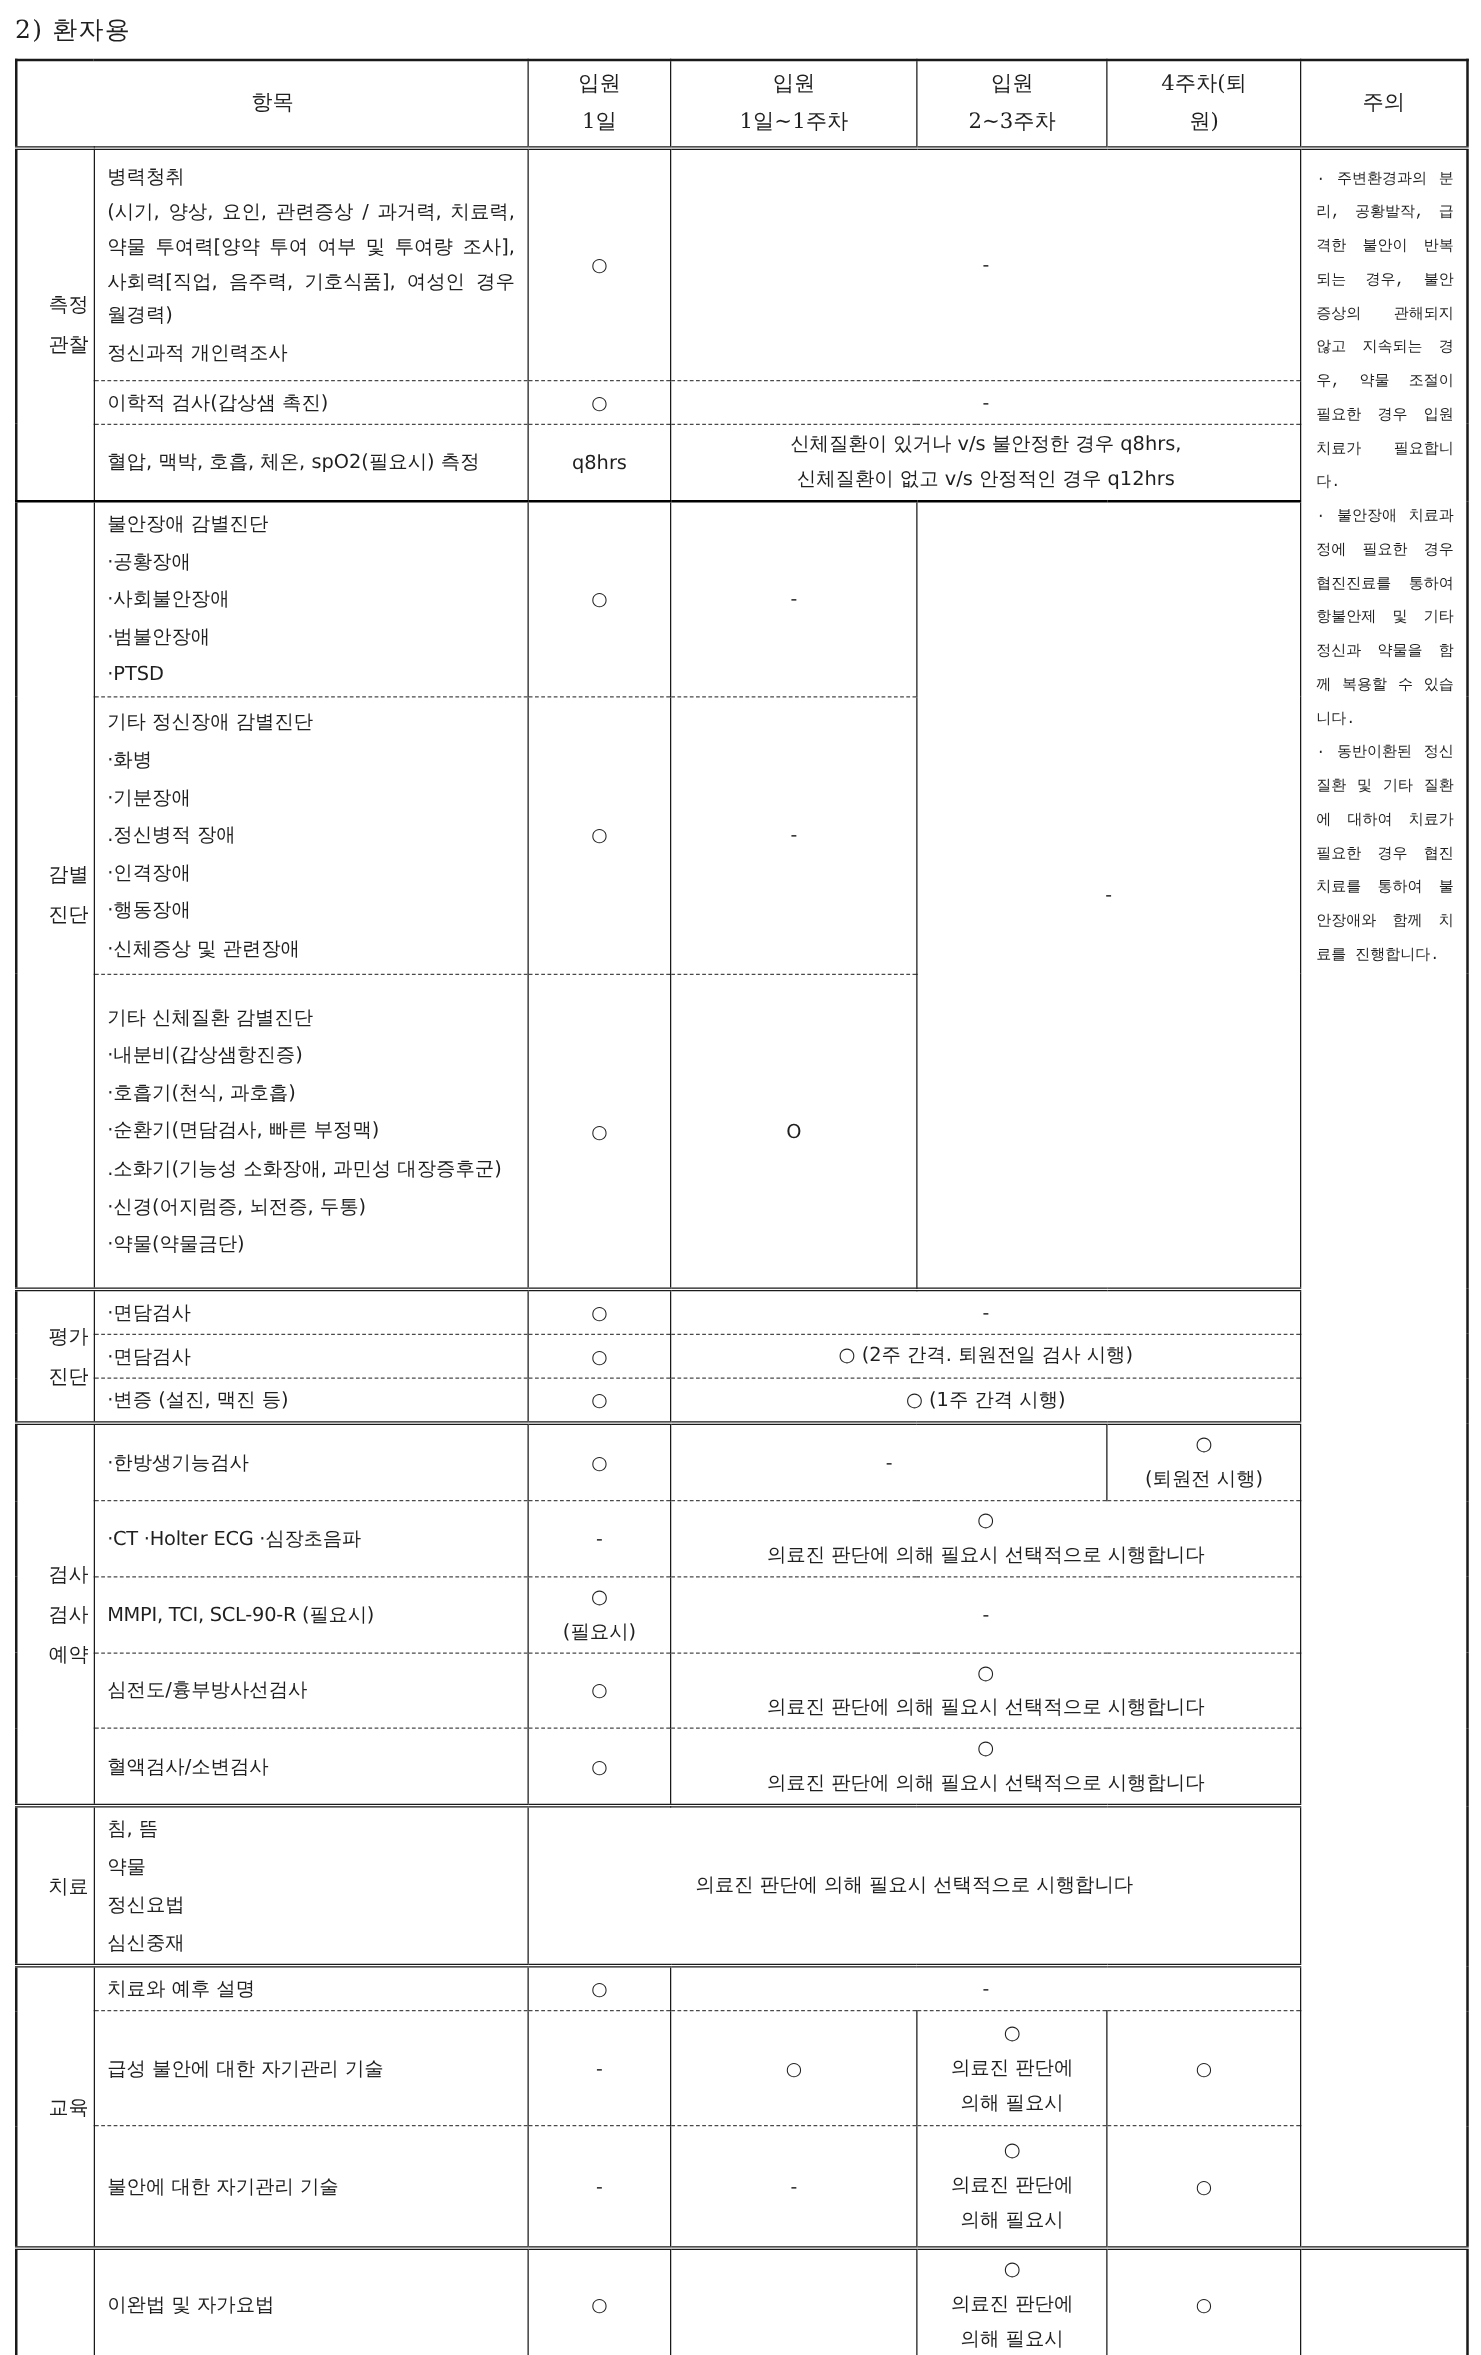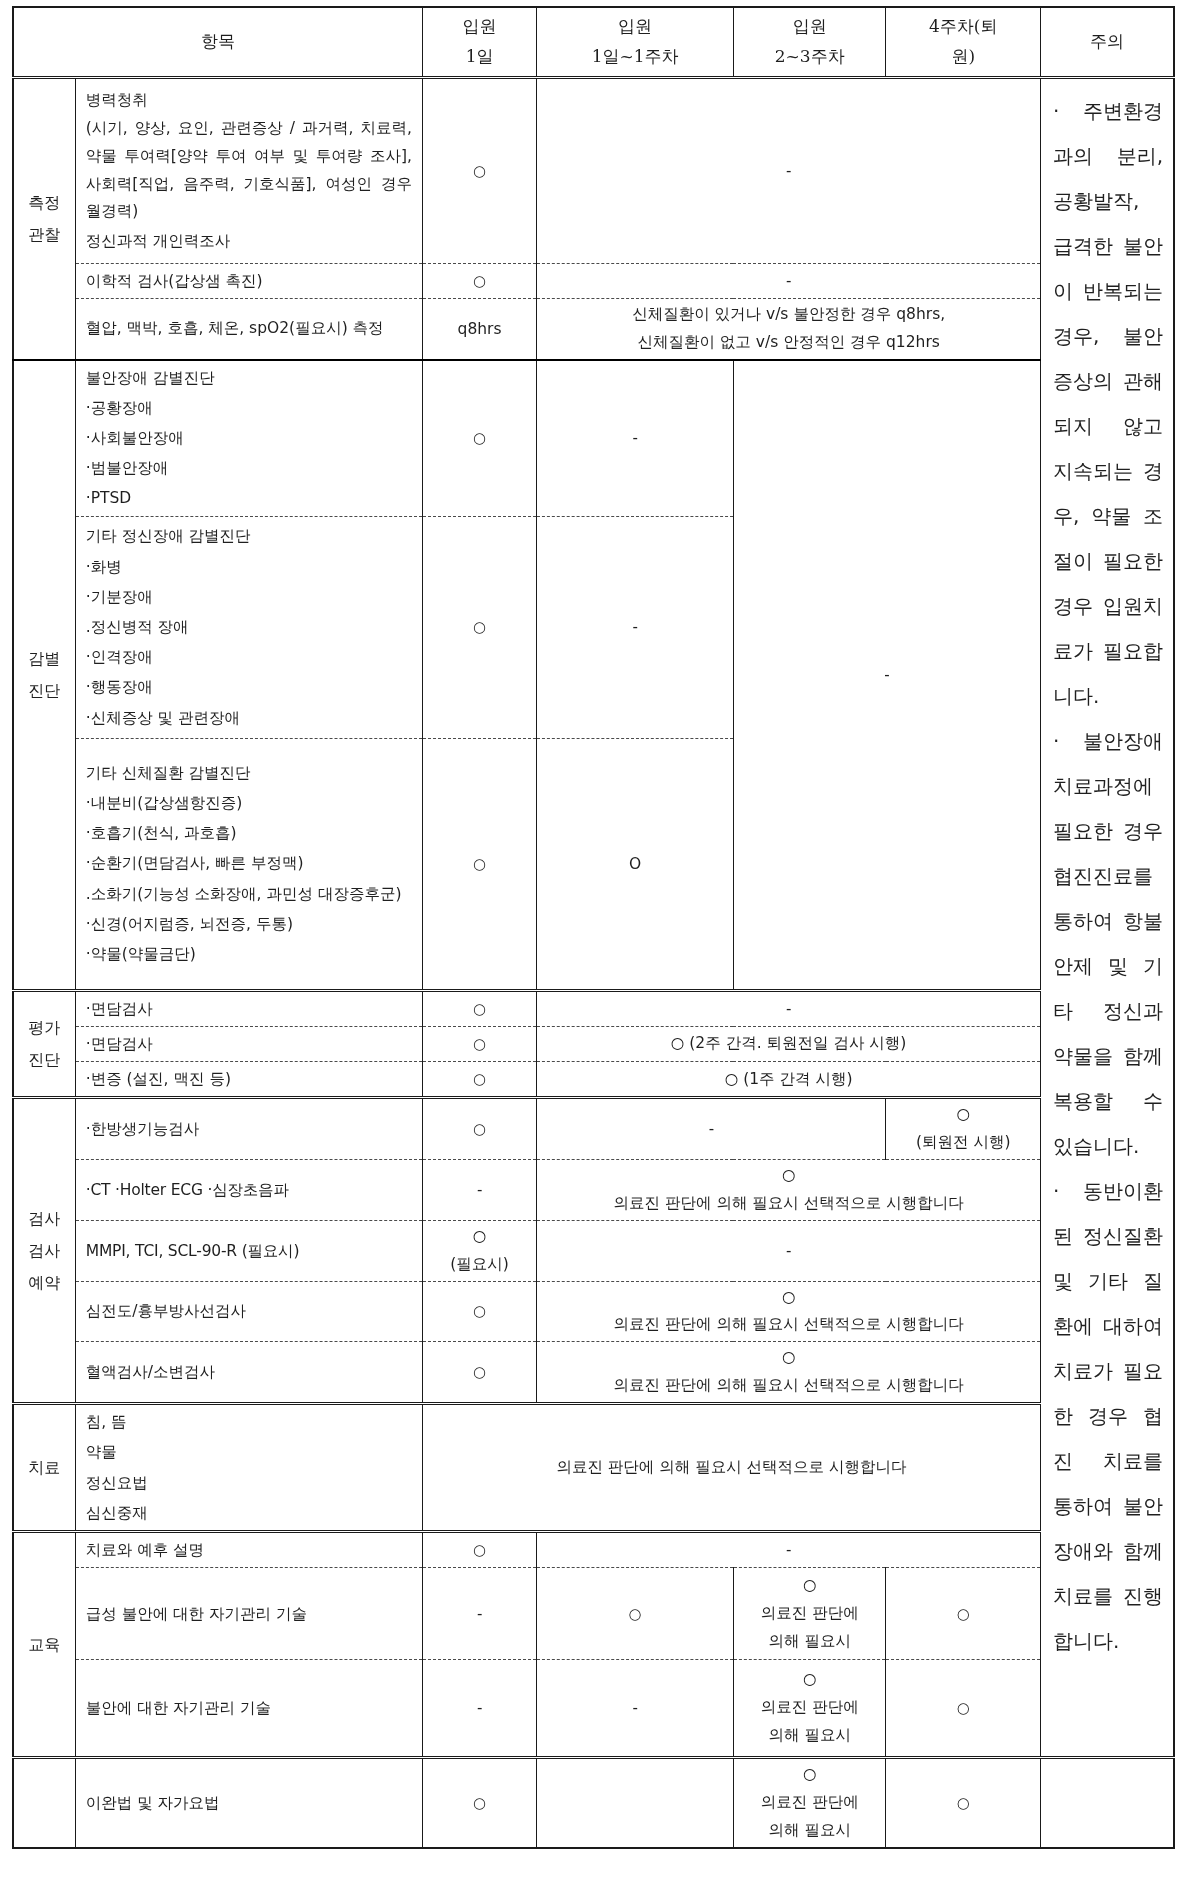--- a/index.html
+++ b/index.html
@@ -9,35 +9,36 @@
     margin:4px 0 10px 2px;letter-spacing:1px;}
   table{border-collapse:collapse;table-layout:fixed;width:1163px;margin-left:2px;
     border:2px solid #1a1a1a;}
   td{border-left:1px solid #1a1a1a;border-right:1px solid #1a1a1a;border-top:1px solid #1a1a1a;
     padding:2px 4px;font-size:15.5px;vertical-align:middle;overflow:hidden;}
   tr.hdr td{border-bottom:3px double #1a1a1a;font-family:"DejaVu Serif","Liberation Serif",serif;
     font-size:17px;text-align:center;line-height:1.75;padding:4px 2px;}
   tr.sec td{border-top:3px double #1a1a1a;}
   tr.sec1 td{border-top:2px solid #000000;}
   tr.dot td{border-top:1px dashed #4a4a4a;}
-  td.grp{text-align:center;font-size:16px;line-height:2.0;}
+  td.grp{text-align:right;font-size:16px;line-height:2.0;}
   td.item{text-align:left;padding-left:10px;line-height:1.95;}
   td.item .para{text-align:justify;word-break:break-all;line-height:1.78;padding-right:6px;}
   td.c{text-align:center;}
   td.b{font-weight:400;letter-spacing:-0.2px;}
   td.note{vertical-align:top;text-align:justify;word-break:break-all;
-    padding:10px 10px 6px 12px;font-size:20px;line-height:2.25;}
+    padding:10px 10px 6px 12px;font-size:12px;line-height:2.25;font-family:Liberation Mono, monospace;}
   td.note .bullet{margin:0;}
   .ml{line-height:1.8;}
   .mark{font-size:15px;}
 </style>
 </head>
 <body>
 
 <div class="page">
+  <div class="doc-title">2) 환자용</div>
 
   <table>
     <colgroup>
       <col style="width:62px">
         <col style="width:346px">
         <col style="width:114px">
       <col style="width:196px">
         <col style="width:152px">
         <col style="width:154px">
         <col style="width:133px">

